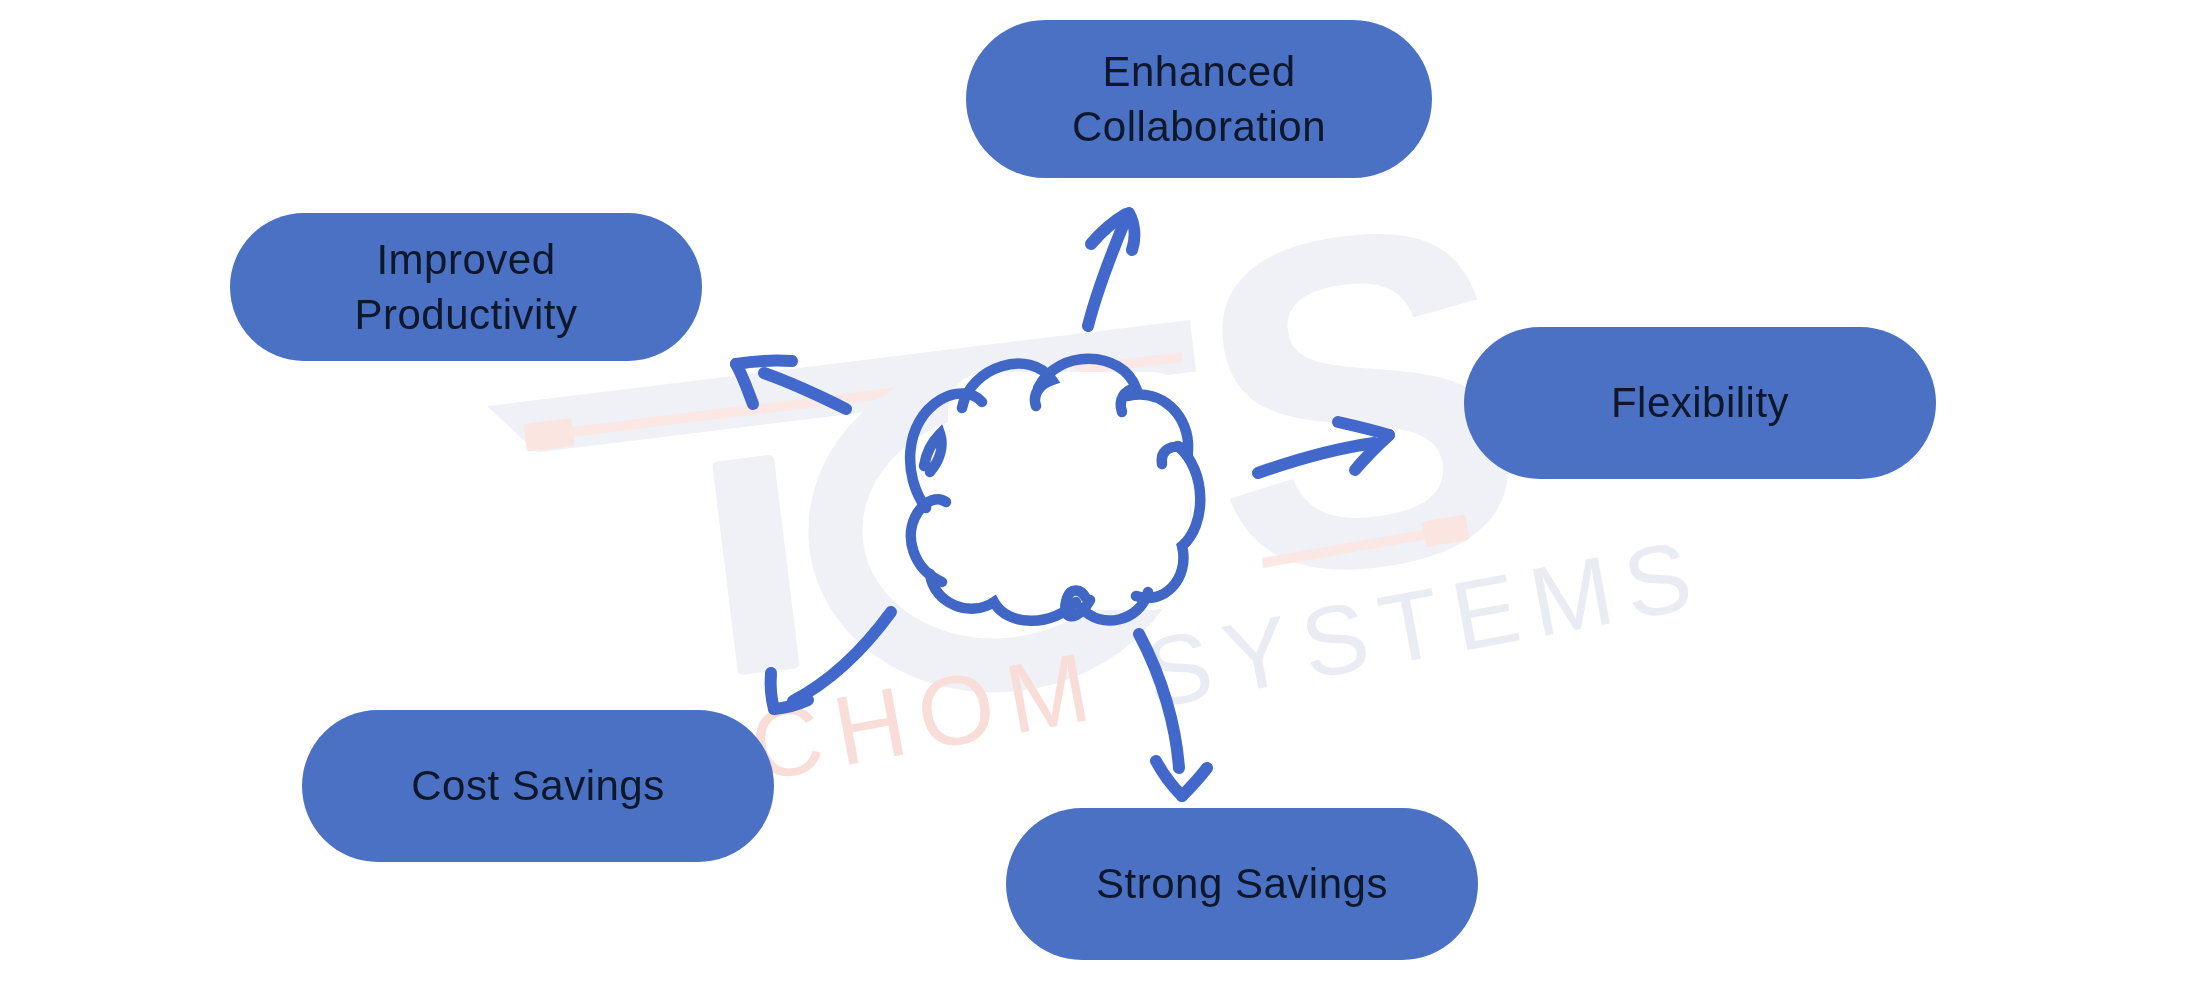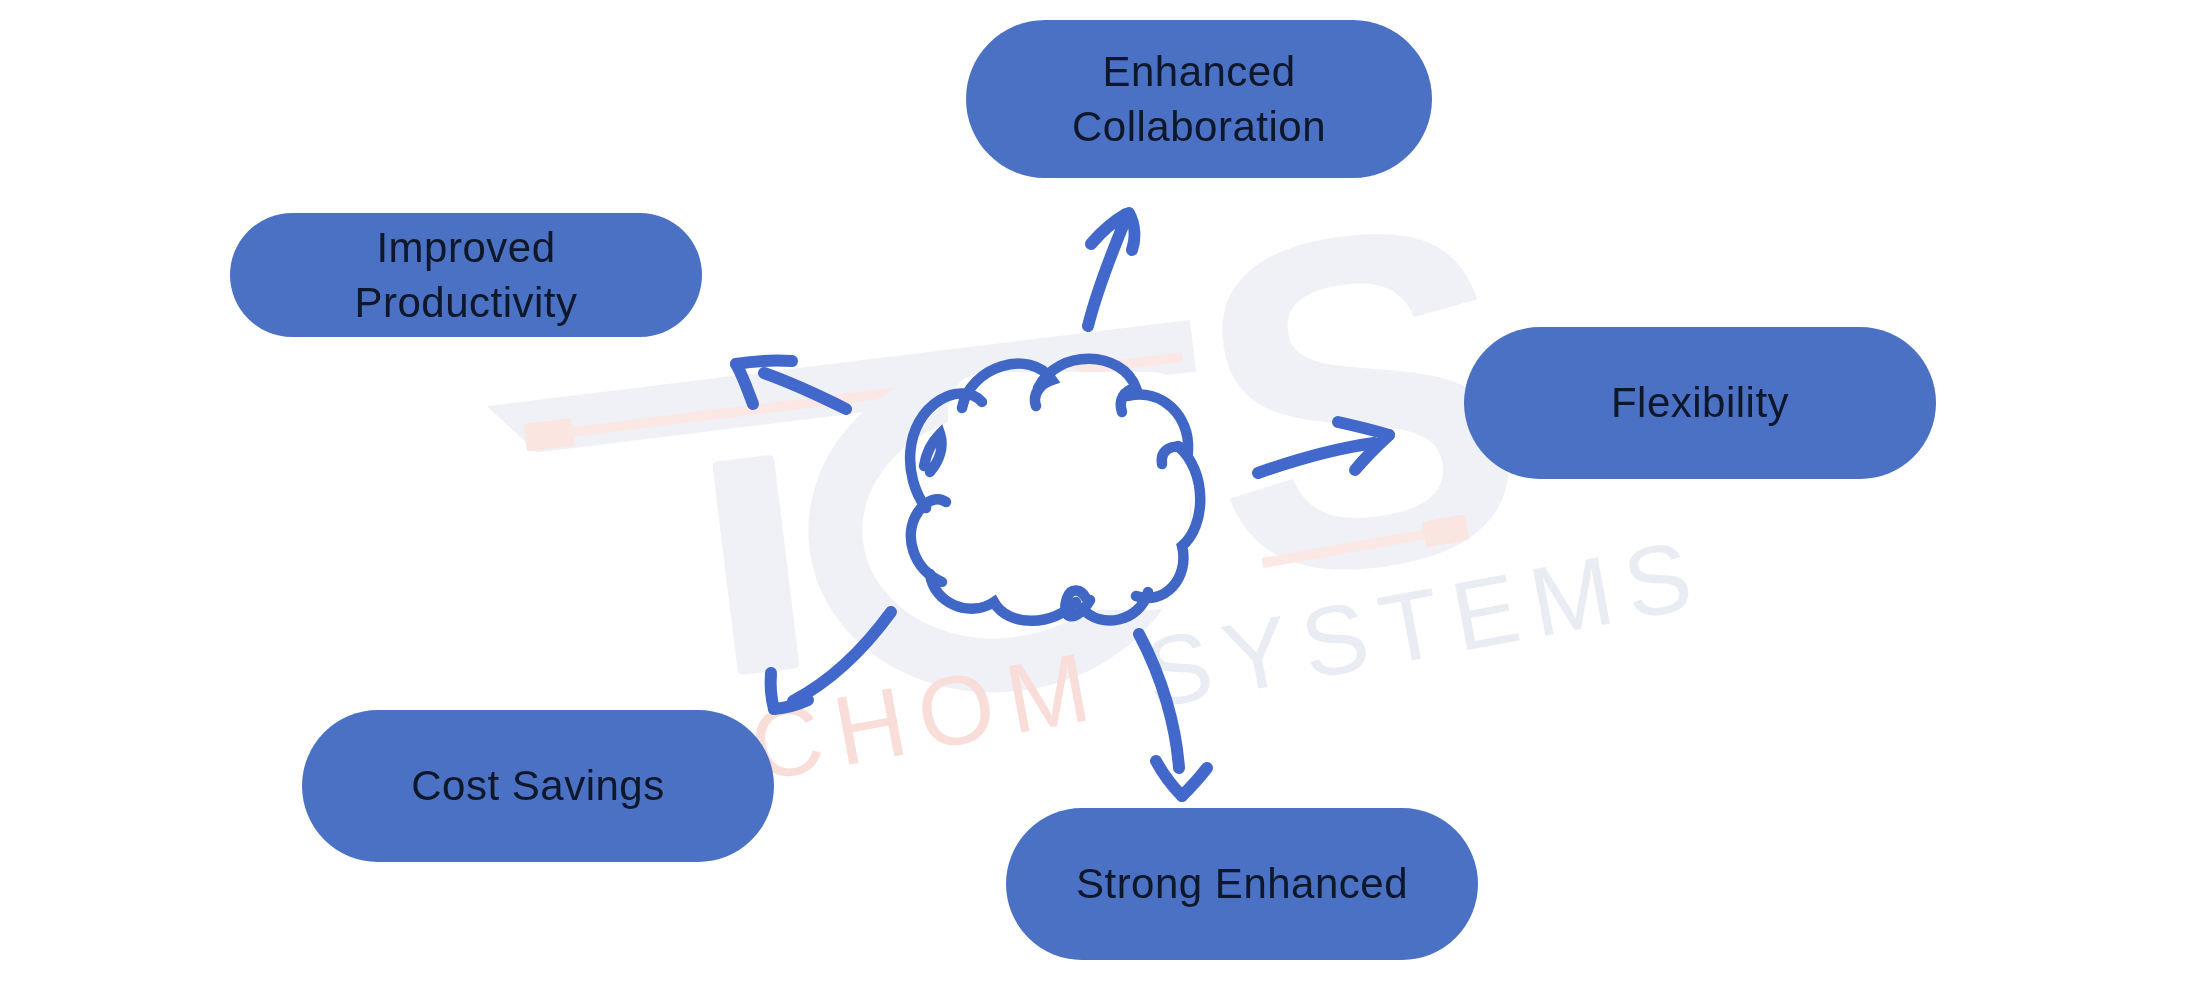--- a/index.html
+++ b/index.html
@@ -8,21 +8,21 @@
     font-family:"Liberation Sans",sans-serif;
   }
   svg.layer{position:absolute;left:0;top:0;}
   .pill{
     position:absolute;display:flex;align-items:center;justify-content:center;
     background:#4A71C4;border-radius:90px;color:#0f172a;
     font-size:42px;line-height:1.32;text-align:center;padding:0 30px;box-sizing:border-box;
     letter-spacing:0.5px;font-weight:400;
   }
   .pill-enhanced{left:966px;top:20px;width:466px;height:158px;}
-  .pill-improved{left:230px;top:213px;width:472px;height:124px;}
+  .pill-improved{left:230px;top:213px;width:472px;height:148px;}
   .pill-flexibility{left:1464px;top:327px;width:472px;height:152px;}
   .pill-cost{left:302px;top:710px;width:472px;height:152px;text-align:right;}
   .pill-security{left:1006px;top:808px;width:472px;height:152px;}
   .wm-text{
     position:absolute;left:752px;top:692px;width:1100px;white-space:nowrap;
     transform:rotate(-10.5deg);transform-origin:0 50%;
     font-size:98px;letter-spacing:14px;font-weight:400;
   }
   .wm-word1{color:#F8DDD8;margin-right:46px;}
   .wm-word2{color:#E9ECF3;}
@@ -109,16 +109,16 @@
   <div class="pill pill-improved">
     <span>Improved Productivity</span>
   </div>
   <div class="pill pill-flexibility">
     <span>Flexibility</span>
   </div>
   <div class="pill pill-cost">
     <span>Cost Savings</span>
   </div>
   <div class="pill pill-security">
-    <span>Strong Enhanced</span>
+    <span>Strong Savings</span>
   </div>
 
 </div>
 
 </body></html>

